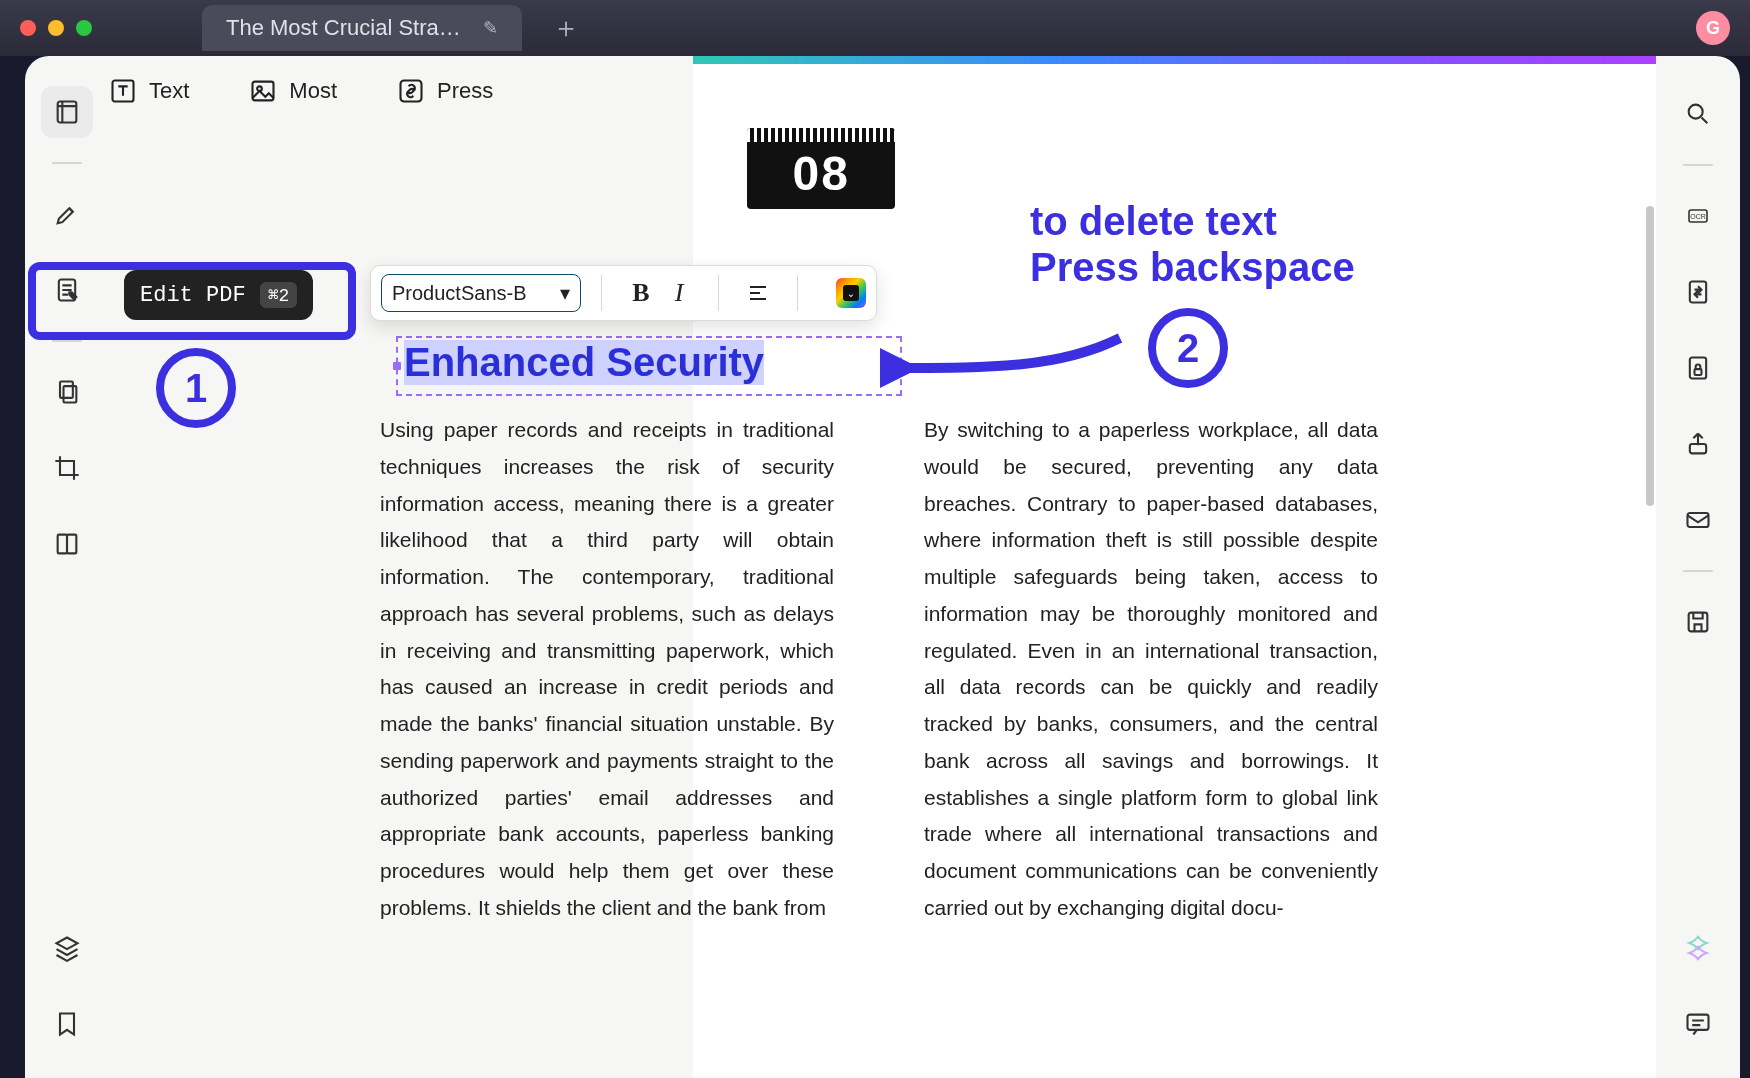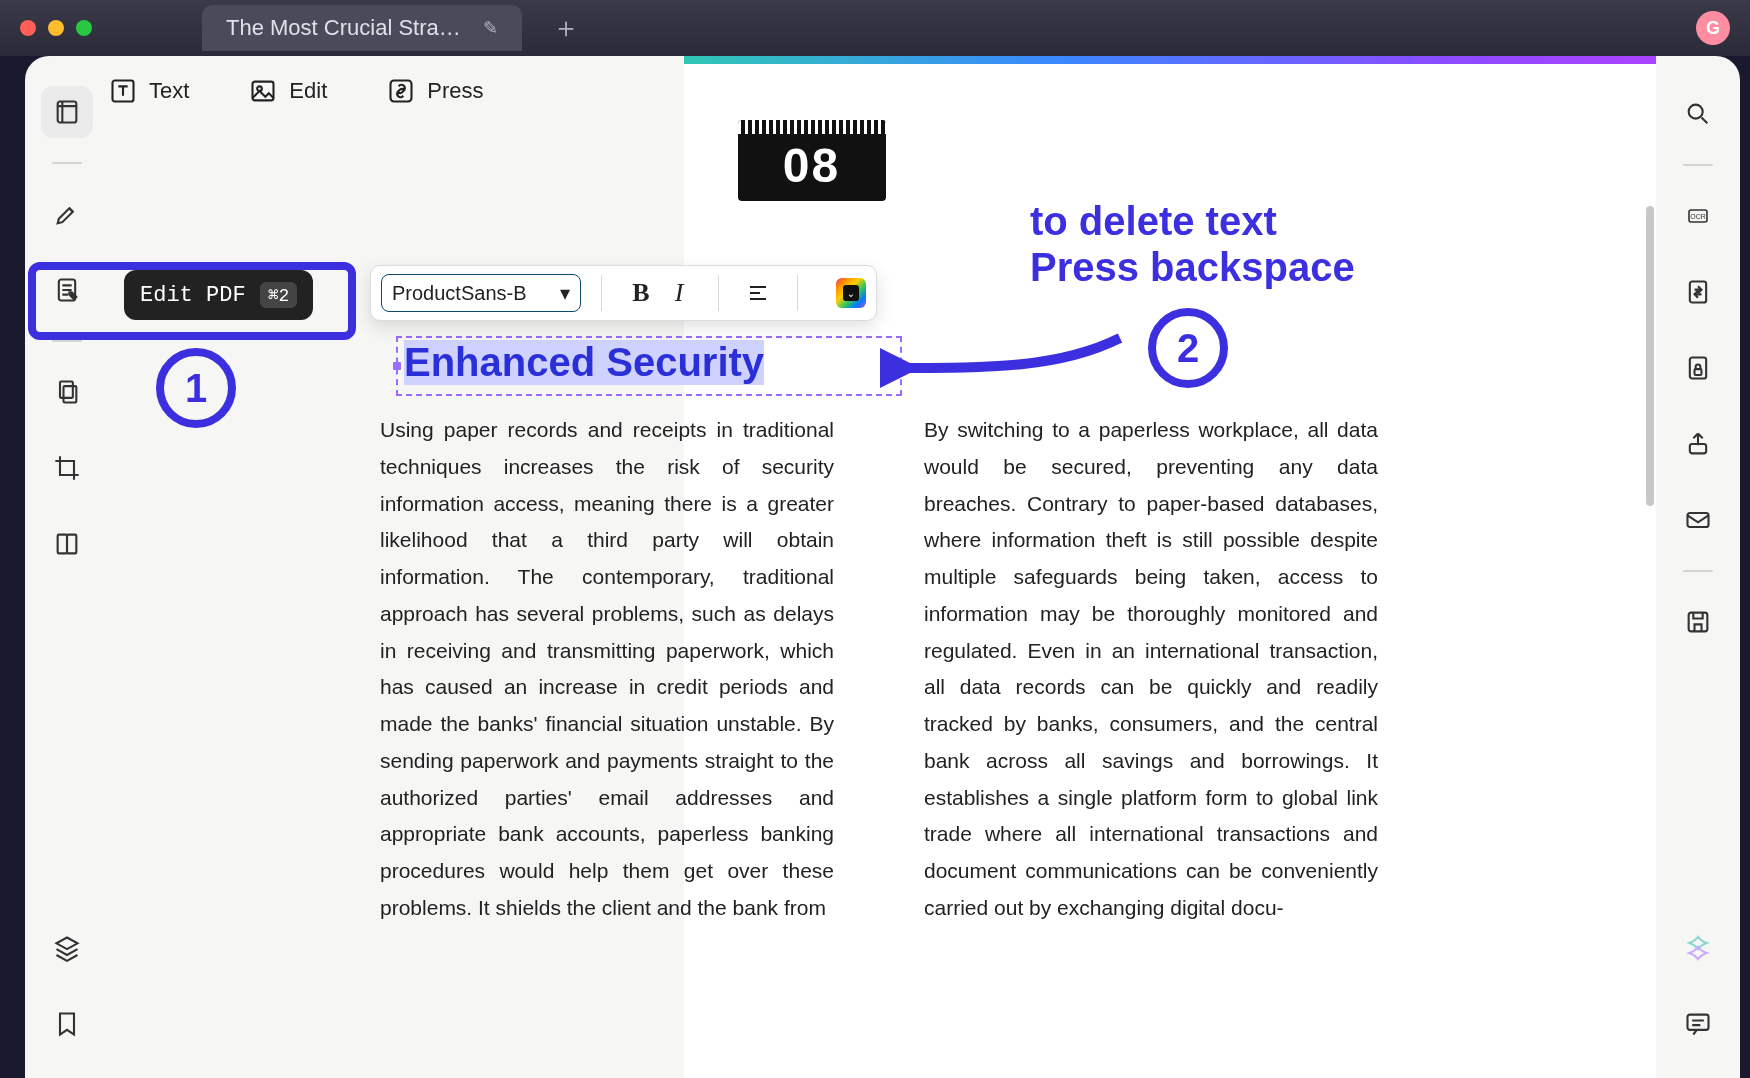--- a/index.html
+++ b/index.html
@@ -116,21 +116,21 @@
     width: 1130px;
     background: #fff;
     min-height: 1200px;
   }
   .page-topbar {
     height: 8px;
     background: linear-gradient(90deg, #30c7b5, #3a87ff, #8a4cff, #c43aff);
   }
   .page-inner { padding: 56px 54px; position: relative; }
   .page-date-box {
-    position: absolute; top: 56px; left: 54px;
+    position: absolute; top: 64px; left: 54px;
     width: 148px; background: #111; color: #fff; text-align: center;
     border-radius: 4px; overflow: hidden;
   }
   .page-date-top { height: 14px; background: repeating-linear-gradient(90deg,#fff 0 3px,#111 3px 7px); }
   .page-date-num { font-size: 48px; font-weight: 800; padding: 4px 0 8px; letter-spacing: 2px; }
 
   .float-toolbar {
     position: absolute;
     top: 265px;
     left: 370px;
@@ -324,21 +324,21 @@
               <path d="M8 8h8M12 8v8"></path>
             </svg>
           <span>Text</span>
         </div>
         <div class="tool-item">
           <svg viewBox="0 0 24 24" fill="none" stroke="#222" stroke-width="1.8">
               <rect x="3" y="4" width="18" height="16" rx="2"></rect>
               <circle cx="9" cy="10" r="2"></circle>
               <path d="M3 18l6-6 5 5 3-3 4 4"></path>
             </svg>
-          <span>Edit</span>
+          <span>Most</span>
         </div>
         <div class="tool-item">
           <svg viewBox="0 0 24 24" fill="none" stroke="#222" stroke-width="1.8">
               <rect x="3" y="3" width="18" height="18" rx="3"></rect>
               <path d="M9 13a3 3 0 0 0 4 0l2-2a3 3 0 0 0-4-4l-1 1M15 11a3 3 0 0 0-4 0l-2 2a3 3 0 0 0 4 4l1-1"></path>
             </svg>
           <span>Press</span>
         </div>
       </div>
 

